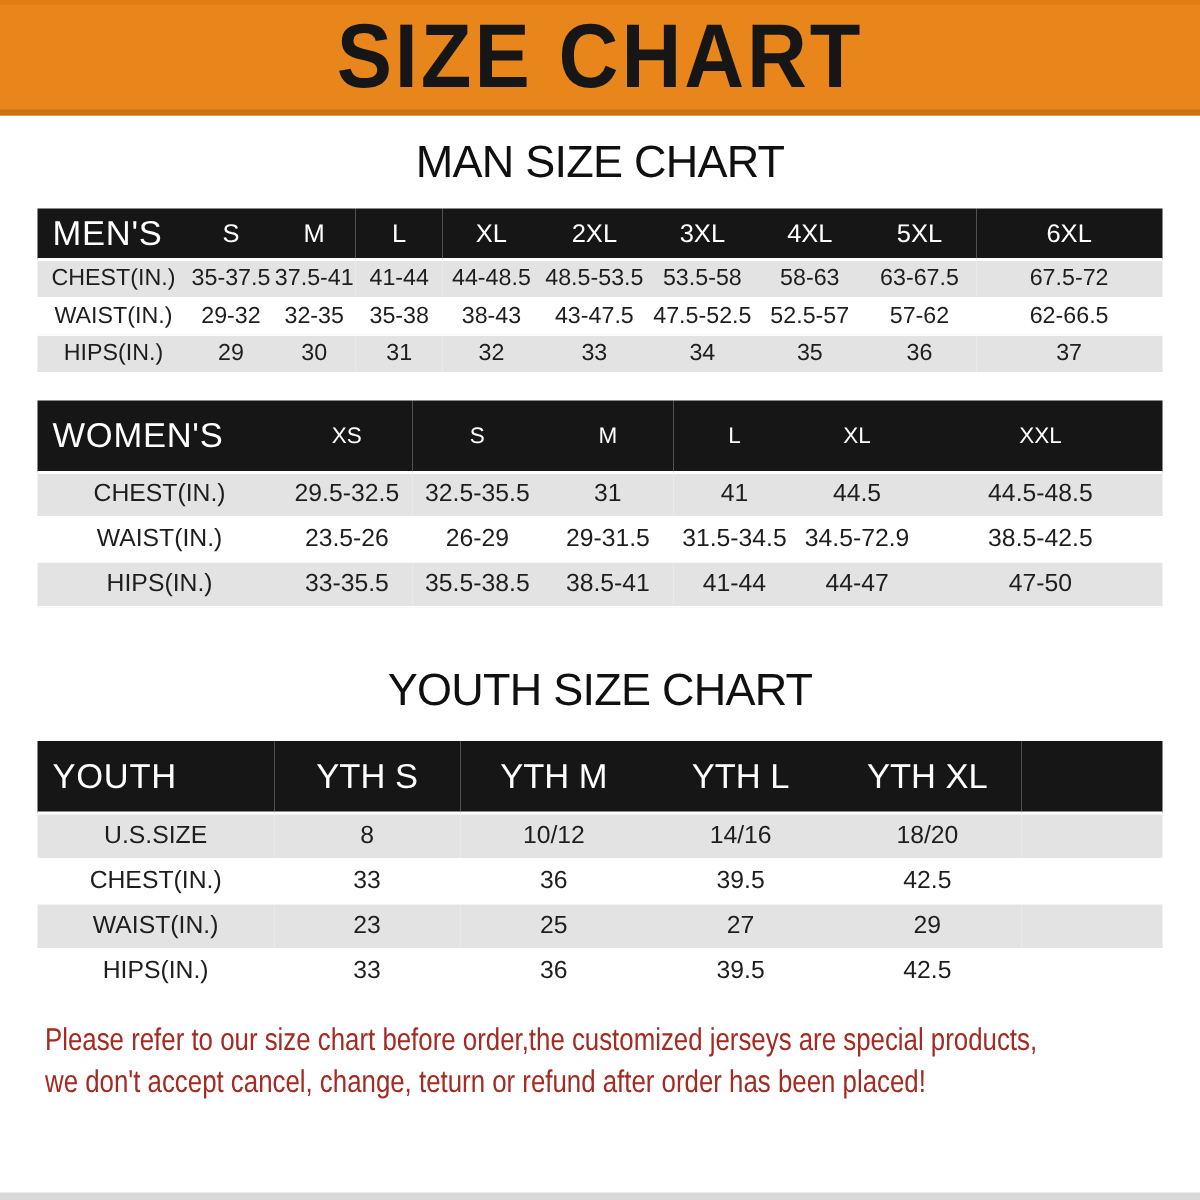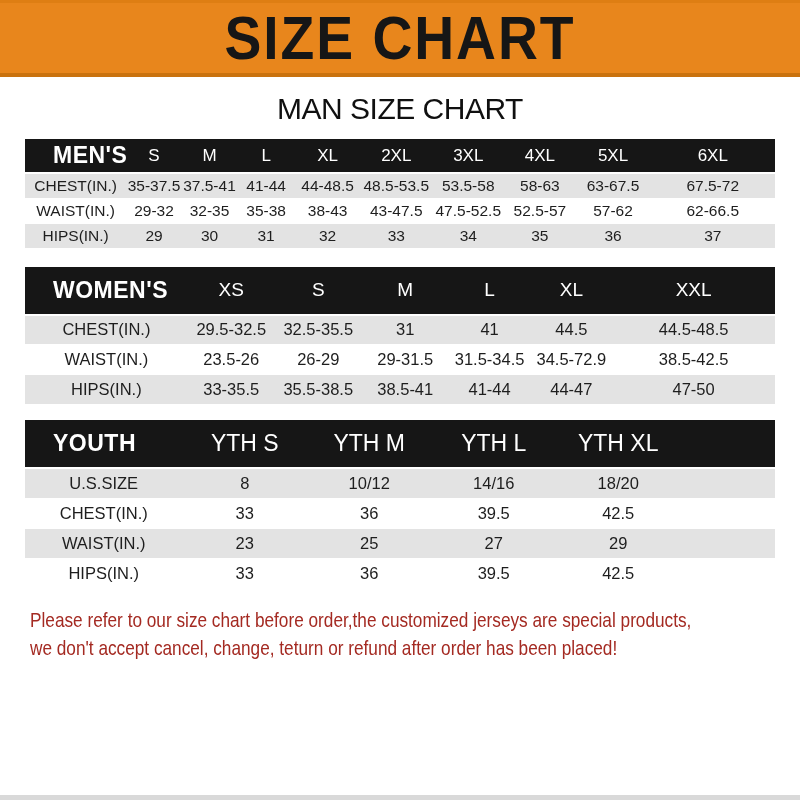--- a/index.html
+++ b/index.html
@@ -60,29 +60,29 @@
   }
   .size-table thead th {
     color: #ffffff;
     font-weight: normal;
     text-align: center;
     border-bottom: 2px solid #ffffff;
     padding: 0;
   }
   .size-table thead th.hdr-label {
     text-align: left;
-    padding-left: 28px;
-    font-weight: bold;
+    padding-left: 10px;
+    font-weight: normal;
     letter-spacing: 0.5px;
   }
   #men-table thead tr   { height: 34px; }
   #women-table thead tr { height: 48px; }
   #youth-table thead tr { height: 48px; }
   #men-table thead th   { font-size: 17px; }
-  #women-table thead th { font-size: 19px; }
+  #women-table thead th { font-size: 15px; }
   #youth-table thead th { font-size: 23px; }
   #men-table thead th.hdr-label,
   #women-table thead th.hdr-label,
   #youth-table thead th.hdr-label { font-size: 23px; }
 
   .size-table tbody td {
     text-align: center;
     color: #1e1e1e;
     padding: 0;
   }
@@ -244,20 +244,21 @@
         <td>38.5-41</td>
         <td>41-44</td>
         <td>44-47</td>
         <td>47-50</td>
       </tr>
     </tbody>
   </table>
 </section>
 
 <section>
+  <h2 class="section-heading" id="youth-heading">YOUTH SIZE CHART</h2>
   <table class="size-table" id="youth-table">
     <colgroup>
       <col style="width:21%">
         <col style="width:16.6%">
         <col style="width:16.6%">
         <col style="width:16.6%">
       <col style="width:16.6%">
         <col style="width:12.6%">
     </colgroup>
     <thead>

